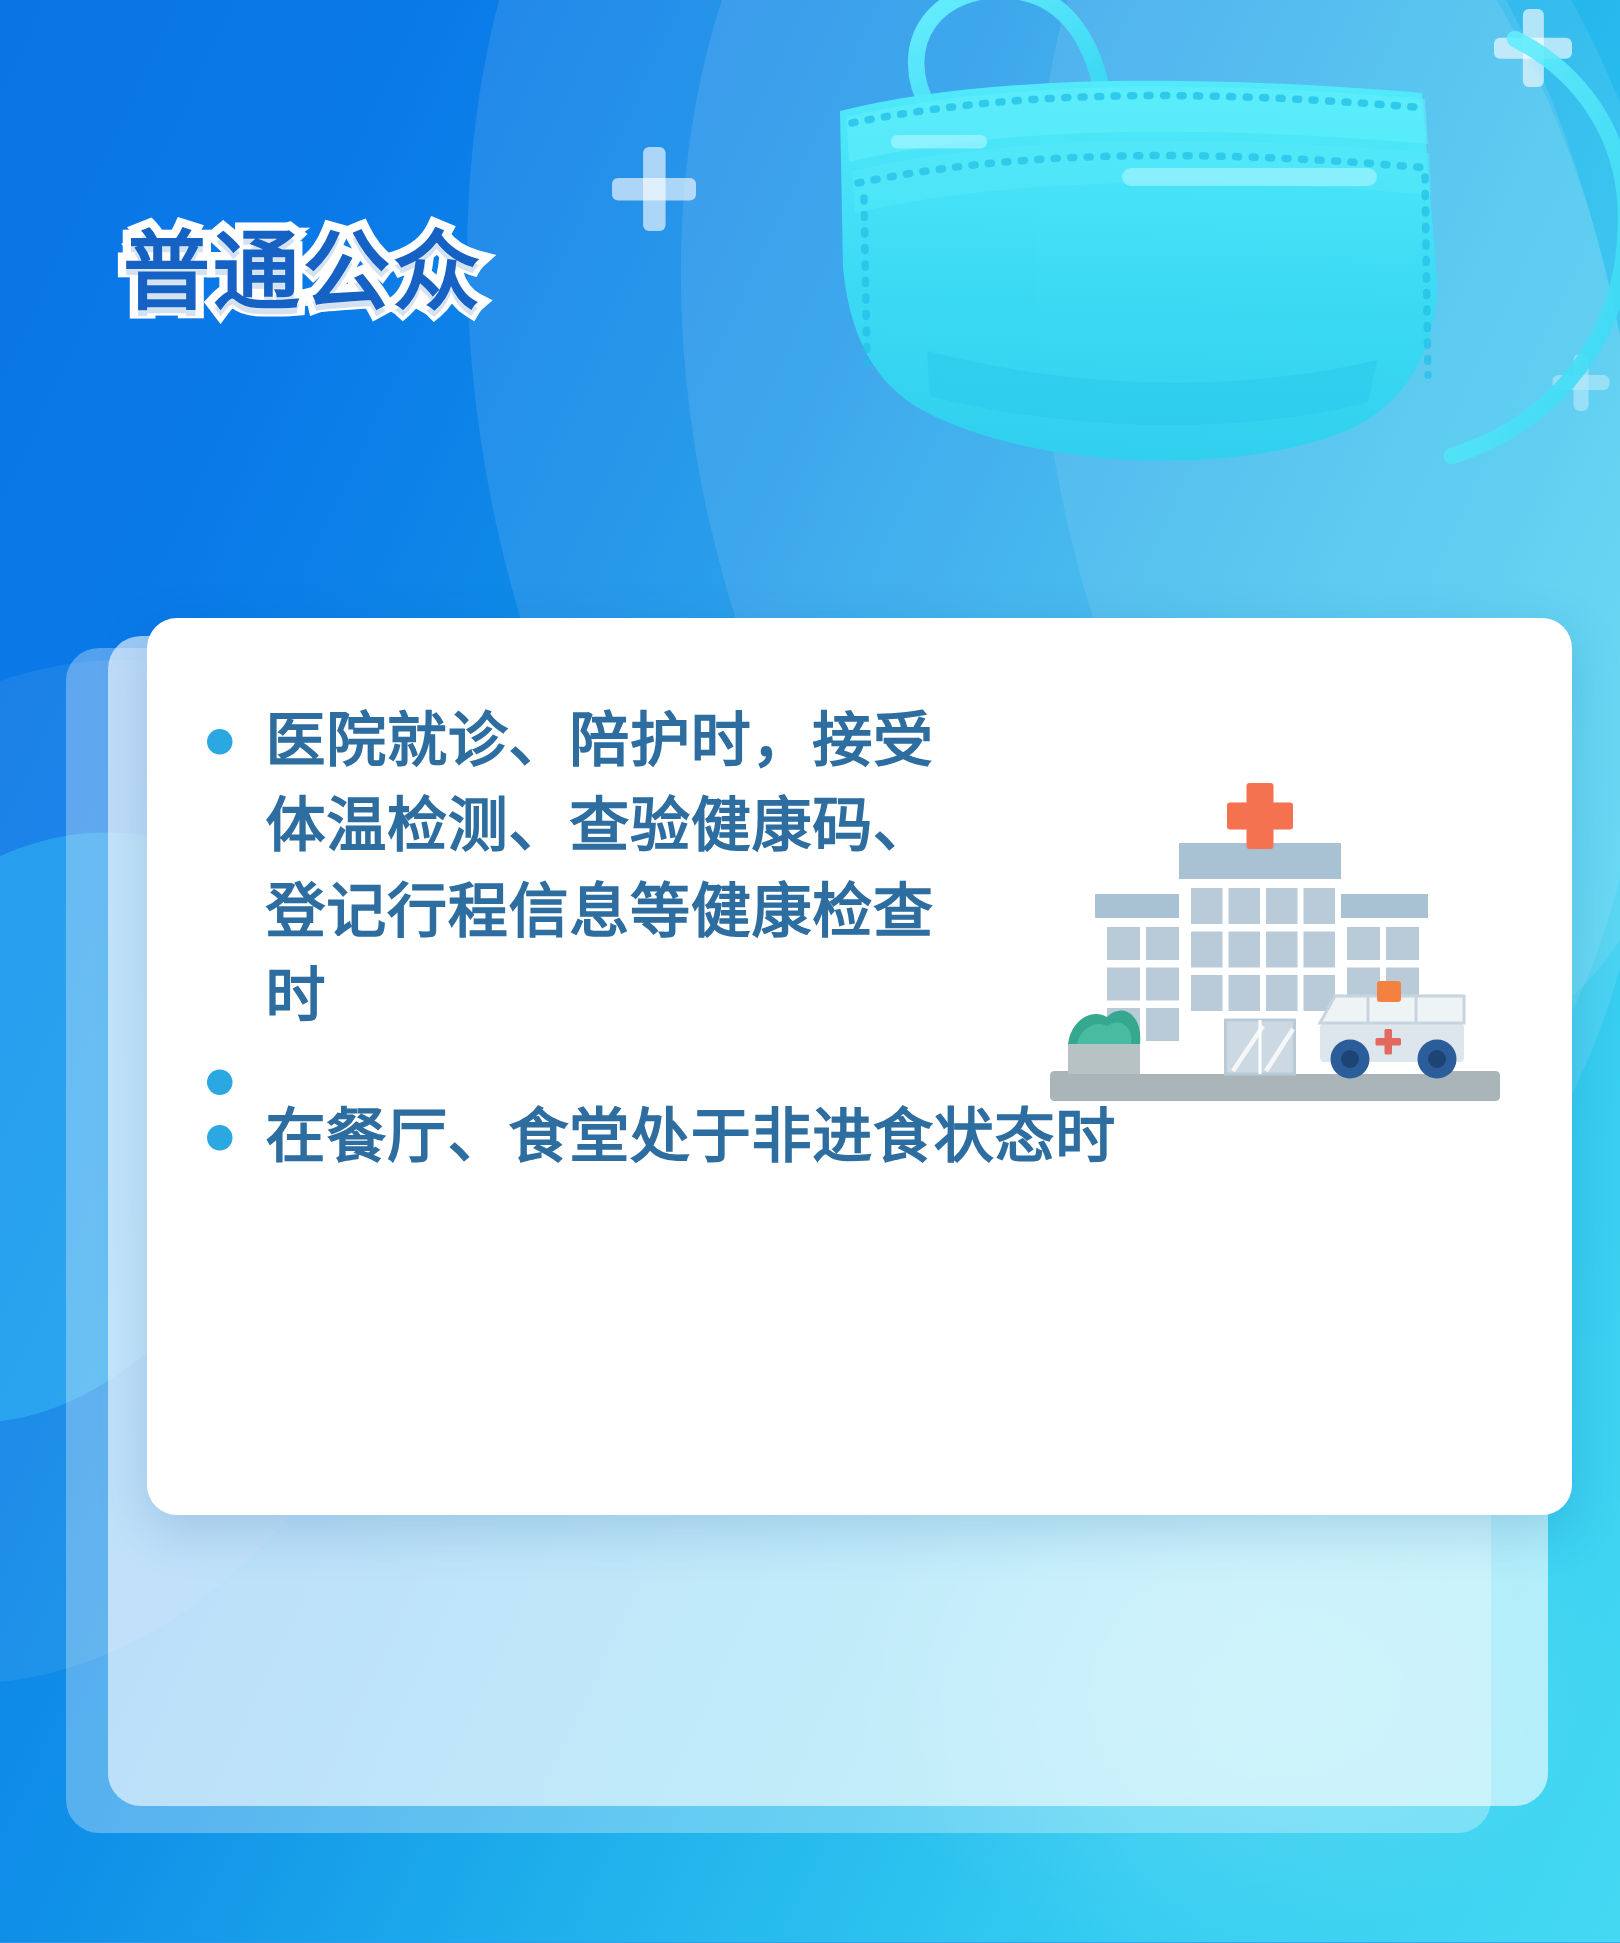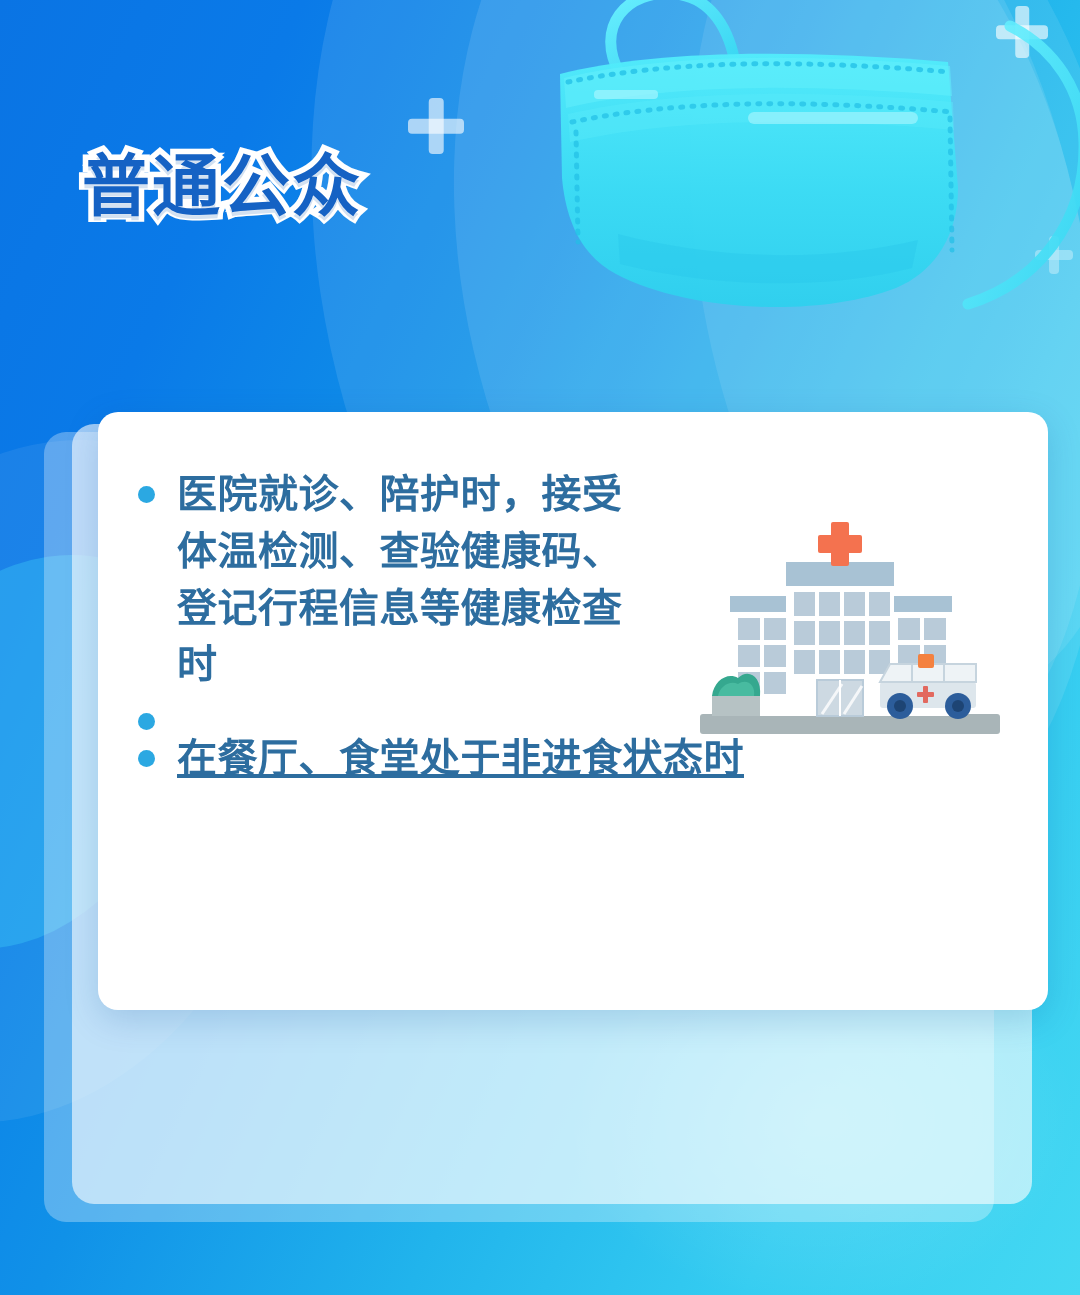--- a/index.html
+++ b/index.html
@@ -106,21 +106,21 @@
   
   .headline {
     position: absolute;
     left: 82px;
     top: 150px;
     z-index: 5;
   }
   .headline-line {
     font-family: "DejaVu Sans", "Liberation Sans", sans-serif;
     font-weight: 700;
-    font-size: 68px;
+    font-size: 58px;
     line-height: 1.08;
     letter-spacing: 2px;
     color: #1562c4;
     -webkit-text-stroke: 11px #ffffff;
     paint-order: stroke fill;
     text-shadow:
       0 0 1px #ffffff,
       0 4px 0 rgba(10,90,180,0.18);
     white-space: nowrap;
   }
@@ -190,21 +190,21 @@
     font-weight: 700;
     font-size: 40px;
     line-height: 1.42;
     color: #2d6d9f;
     letter-spacing: 0.5px;
   }
 
   
   .item-1 .bullet-text { max-width: 478px; }
   .item-2 .bullet-text { max-width: 742px; }
-  .item-3 .bullet-text { max-width: 760px; text-decoration: underline; }
+  .item-3 .bullet-text { max-width: 760px; }
 
   .item-1 { margin-top: 6px; }
   .item-2 { margin-top: 132px; }
   .item-3 { margin-top: 108px; }
 
   
   .hospital {
     position: absolute;
     right: 34px;
     top: 92px;

